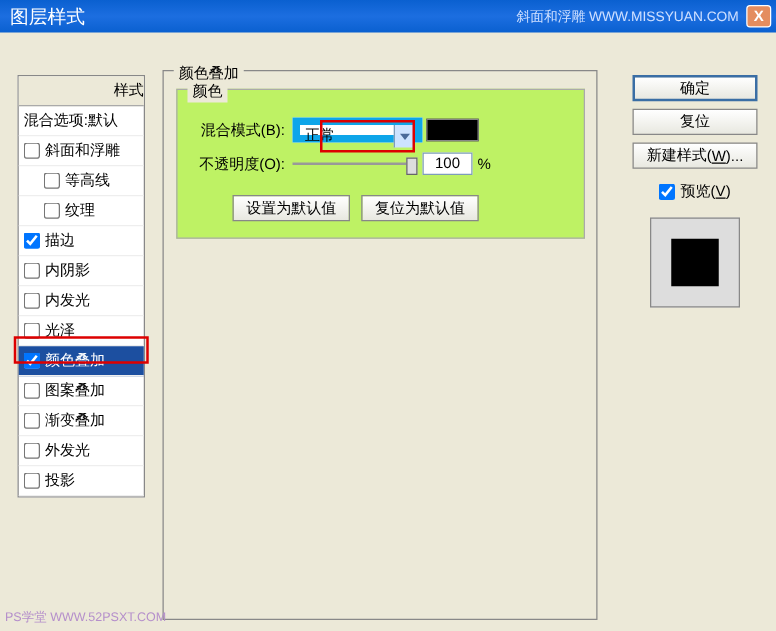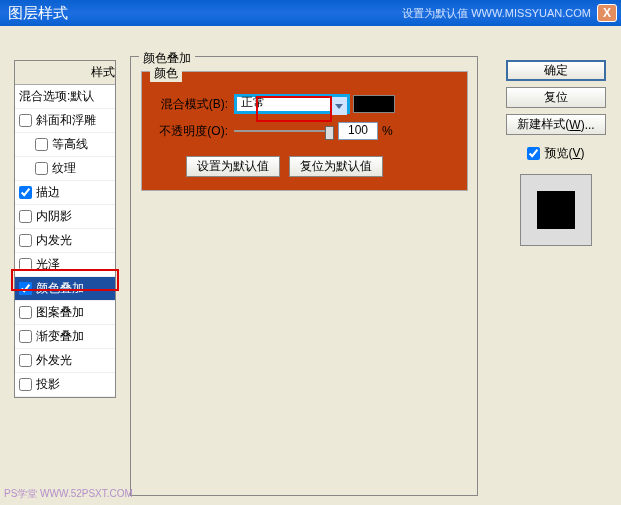--- a/index.html
+++ b/index.html
@@ -11,25 +11,25 @@
 .main{position:relative;padding:8px;height:calc(100% - 26px)}
 .styles-list{position:absolute;left:14px;top:34px;width:102px;border:1px solid #888;background:#fff}
 .styles-hdr{background:#ece9d8;border-bottom:1px solid #aaa;text-align:right;padding:3px 0}
 .styles-row{padding:3px 4px;border-bottom:1px solid #eee;display:flex;align-items:center;white-space:nowrap}
 .styles-row.indent{padding-left:20px}
 .styles-row.selected{background:#1c4fa0;color:#fff}
 .styles-row input[type=checkbox]{margin-right:4px}
 .red-hl-list{position:absolute;left:11px;top:243px;width:108px;height:22px;border:2px solid #d00;pointer-events:none}
 .panel{position:absolute;left:130px;top:30px;width:348px;height:440px;border:1px solid #888;background:#ece9d8}
 .panel-title{position:absolute;top:-7px;left:8px;background:#ece9d8;padding:0 4px}
-.group{position:absolute;left:10px;top:14px;width:327px;height:120px;border:1px solid #aaa;background:#c2410c}
+.group{position:absolute;left:10px;top:14px;width:327px;height:120px;border:1px solid #aaa;background:#bef264}
 .group-title{position:absolute;top:-7px;left:8px;background:#ece9d8;padding:0 4px}
 .row{position:absolute;display:flex;align-items:center}
 .lbl{width:80px;text-align:right;margin-right:6px}
-.select{width:116px;height:20px;border:3px solid #0ea5e9;background:#fff;display:flex;align-items:flex-end;padding:0 4px;position:relative}
+.select{width:104px;height:20px;border:6px solid #0ea5e9;background:#fff;display:flex;align-items:flex-start;padding:0 4px;position:relative}
 .select .arrow{position:absolute;right:0;top:0;width:17px;height:18px;background:#cde3ff;border-left:1px solid #7e9db9;display:flex;align-items:center;justify-content:center}
 .select .arrow:after{content:"";border-left:4px solid transparent;border-right:4px solid transparent;border-top:5px solid #4a6a99}
 .swatch{width:42px;height:18px;background:#000;border:1px solid #888;margin-left:3px}
 .red-hl-mode{position:absolute;left:256px;top:70px;width:76px;height:26px;border:2px solid #d00;pointer-events:none}
 .slider{width:100px;height:14px;position:relative;display:flex;align-items:center}
 .slider:before{content:"";position:absolute;left:0;right:0;top:6px;height:2px;background:#999}
 .slider .thumb{position:absolute;right:0;top:2px;width:9px;height:14px;background:#ddd;border:1px solid #666}
 .numbox{width:40px;height:18px;border:1px solid #7e9db9;background:#fff;text-align:center;margin:0 4px}
 .btn{height:21px;border:1px solid #888;background:linear-gradient(#fff,#e8e8e0);padding:0 10px;display:inline-flex;align-items:center;justify-content:center}
 .rcol{position:absolute;right:10px;top:34px;width:110px;display:flex;flex-direction:column;gap:6px;align-items:center}
@@ -39,21 +39,21 @@
 .preview-box{width:72px;height:72px;background:#ddd;border:1px solid #888;display:flex;align-items:center;justify-content:center;margin-top:6px}
 .preview-sw{width:38px;height:38px;background:#000}
 .wmfoot{position:absolute;left:4px;bottom:4px;font-size:10px;color:#b58fcb}
 .u{text-decoration:underline}
 </style>
 </head>
 <body>
 
 <div class="titlebar">
   <span class="title">图层样式</span>
-  <span class="wm">设置为默认值  WWW.MISSYUAN.COM</span>
+  <span class="wm">斜面和浮雕  WWW.MISSYUAN.COM</span>
   <div class="closebtn">X</div>
 </div>
 
 <div class="main">
 
   <div class="styles-list">
     <div class="styles-hdr">样式</div>
     <div class="styles-row">混合选项:默认</div>
     <div id="style-items">
         <div class="styles-row">

